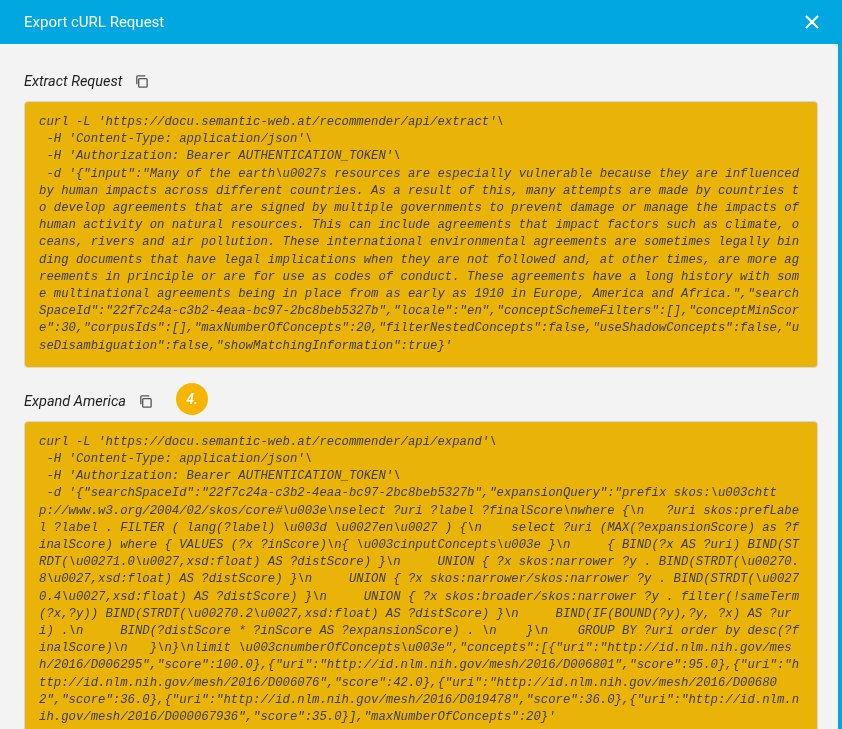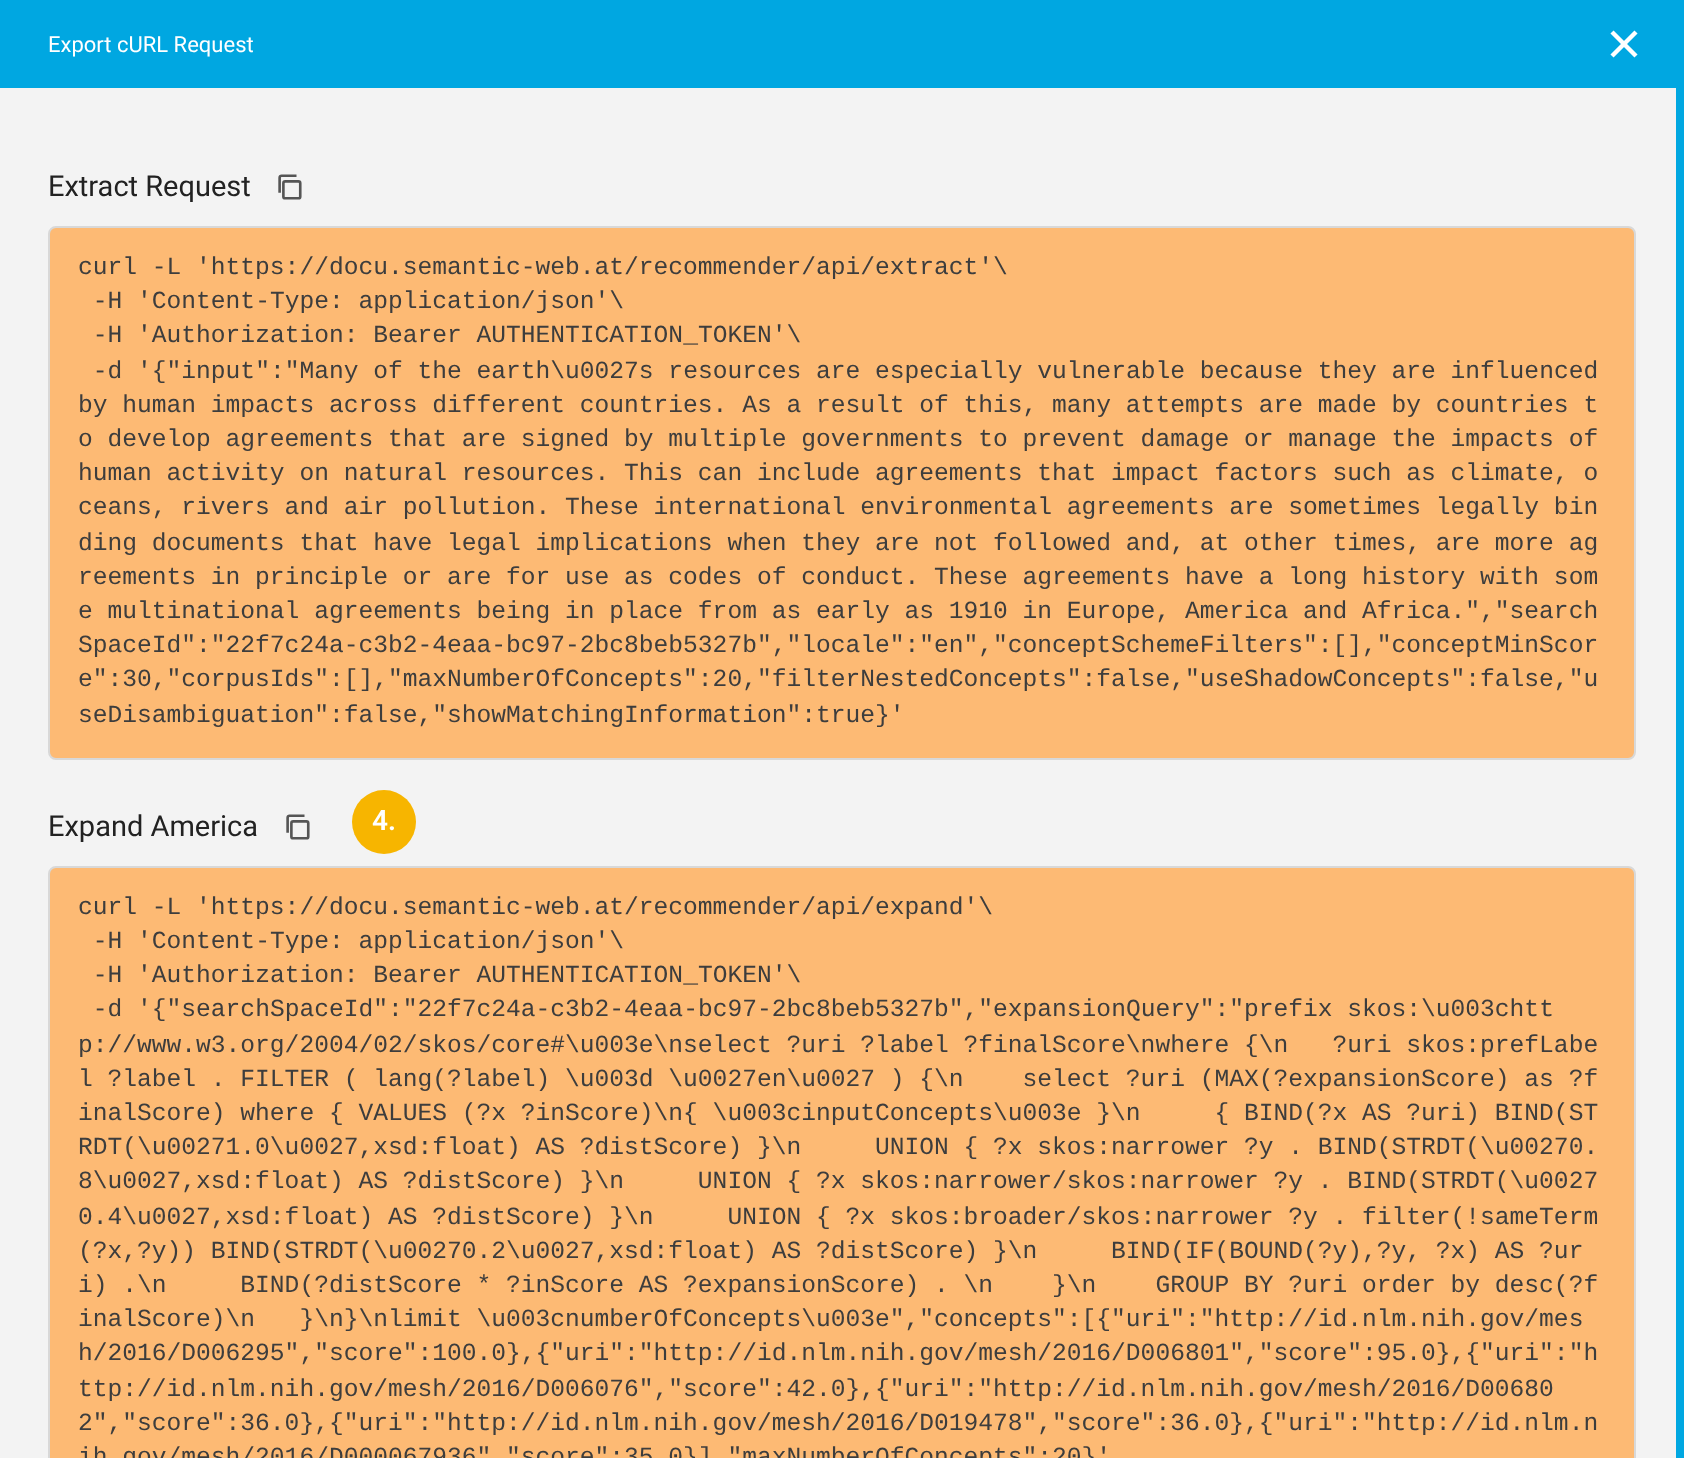--- a/index.html
+++ b/index.html
@@ -18,21 +18,21 @@
     position: relative;
   }
   .header {
     background: #00a7e1;
     color: #ffffff;
     height: 44px;
     display: flex;
     align-items: center;
     justify-content: space-between;
     padding: 0 16px 0 24px;
-    font-size: 11px;
+    font-size: 15px;
   }
   .header-title {
     font-weight: 400;
   }
   .close-btn {
     background: transparent;
     border: none;
     color: #ffffff;
     cursor: pointer;
     padding: 6px;
@@ -40,24 +40,25 @@
     align-items: center;
     justify-content: center;
   }
   .close-btn svg {
     width: 16px;
     height: 16px;
     stroke: #ffffff;
     stroke-width: 2.2;
   }
   .content {
-    padding: 40px 24px 16px 24px;
+    padding: 28px 24px 16px 24px;
     height: calc(100% - 44px);
     overflow-y: auto;
     position: relative;
+    font-style: italic;
   }
   .right-accent {
     position: absolute;
     right: 0;
     top: 44px;
     bottom: 0;
     width: 4px;
     background: #00a7e1;
   }
   .section {
@@ -85,21 +86,21 @@
     align-items: center;
   }
   .copy-btn svg {
     width: 15px;
     height: 15px;
     stroke: #555555;
     stroke-width: 1.4;
     fill: none;
   }
   .code-block {
-    background: #fdba74;
+    background: #eab308;
     border: 1px solid #d8d8d8;
     border-radius: 4px;
     padding: 12px 14px;
     font-family: "SFMono-Regular", Menlo, Consolas, "Liberation Mono", monospace;
     font-size: 12.3px;
     line-height: 1.4;
     color: #3d3d3d;
     white-space: pre-wrap;
     word-break: break-all;
   }

